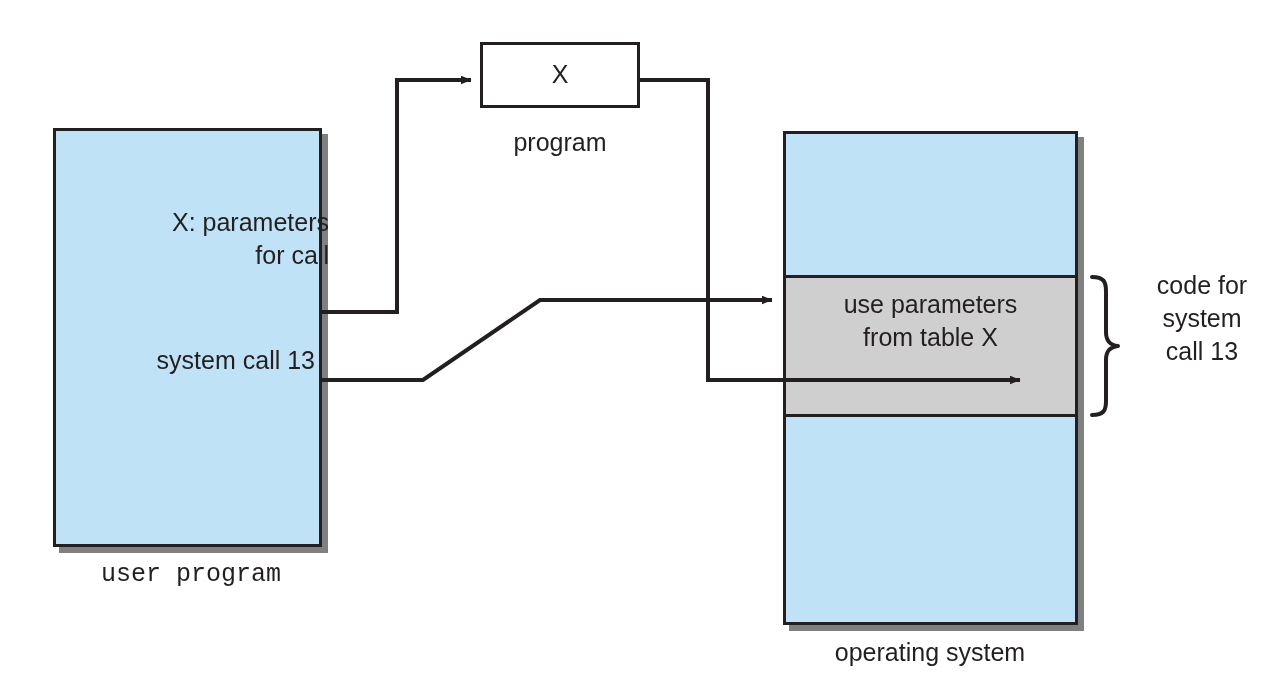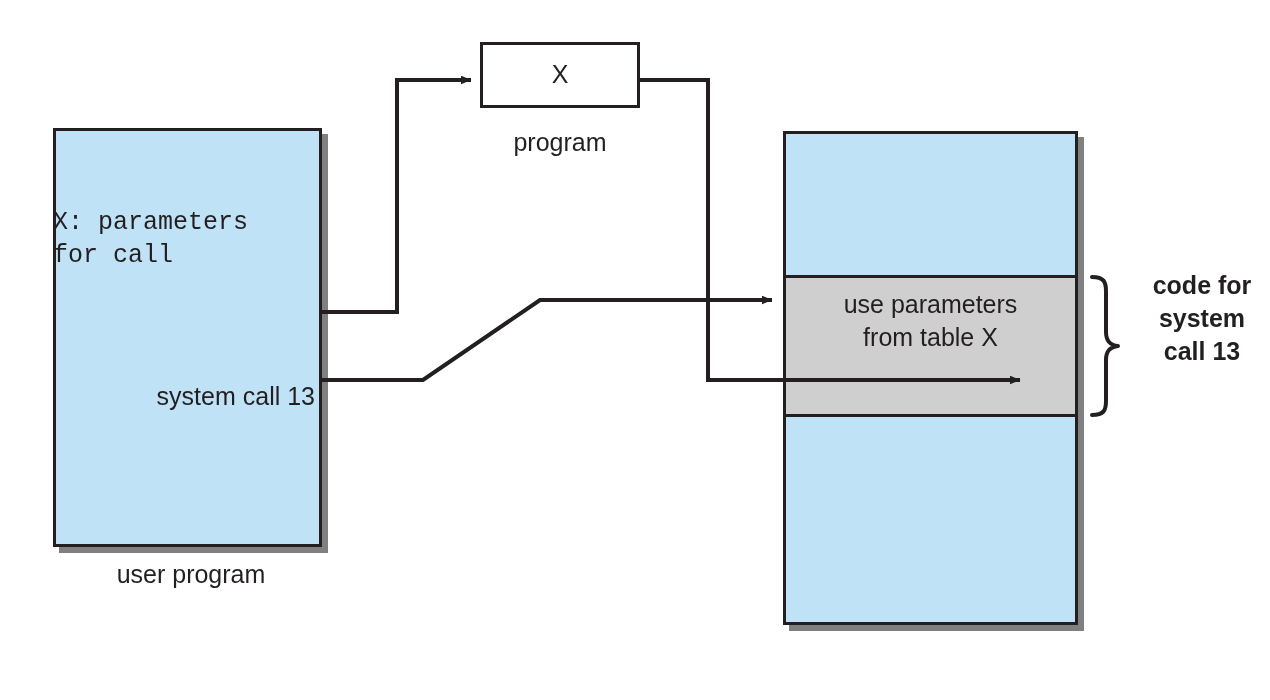--- a/index.html
+++ b/index.html
@@ -88,72 +88,71 @@
     line-height: 33px;
     color: #231f20;
     white-space: pre;
     z-index: 8;
   }
 
   #user-params-text {
     left: 53px;
     top: 206px;
     width: 276px;
-    text-align: left;
-    font-family: Liberation Mono, monospace;
+    text-align: right;
   }
   #load-address-text {
     left: 55px;
     top: 294px;
     width: 260px;
     text-align: right;
   }
   #system-call-text {
     left: 55px;
-    top: 380px;
+    top: 344px;
     width: 260px;
     text-align: right;
   }
   #register-value-text {
     left: 480px;
     top: 58px;
     width: 160px;
     text-align: center;
   }
   #register-caption {
     left: 460px;
     top: 126px;
     width: 200px;
     text-align: center;
   }
   #user-program-caption {
     left: 53px;
     top: 558px;
     width: 276px;
     text-align: center;
+    font-family: Liberation Mono, monospace;
   }
   #os-caption {
     left: 775px;
     top: 636px;
     width: 310px;
     text-align: center;
   }
   #gray-band-text {
     left: 786px;
     top: 288px;
     width: 289px;
     text-align: center;
     z-index: 9;
   }
   #code-for-text {
     left: 1140px;
     top: 269px;
     width: 124px;
     text-align: center;
-    font-weight: bold;
   }
   
   #connectors {
     position: absolute;
     left: 0;
     top: 0;
     width: 1270px;
     height: 700px;
     z-index: 7;
     pointer-events: none;
@@ -225,14 +224,15 @@
 
   <div class="txt" id="register-caption">program</div>
 
   <div class="txt" id="gray-band-text">use parameters
 from table X</div>
 
   <div class="txt" id="code-for-text">code for
 system
 call 13</div>
 
+  <div class="txt" id="os-caption">operating system</div>
 
 </div>
 
 </body></html>

